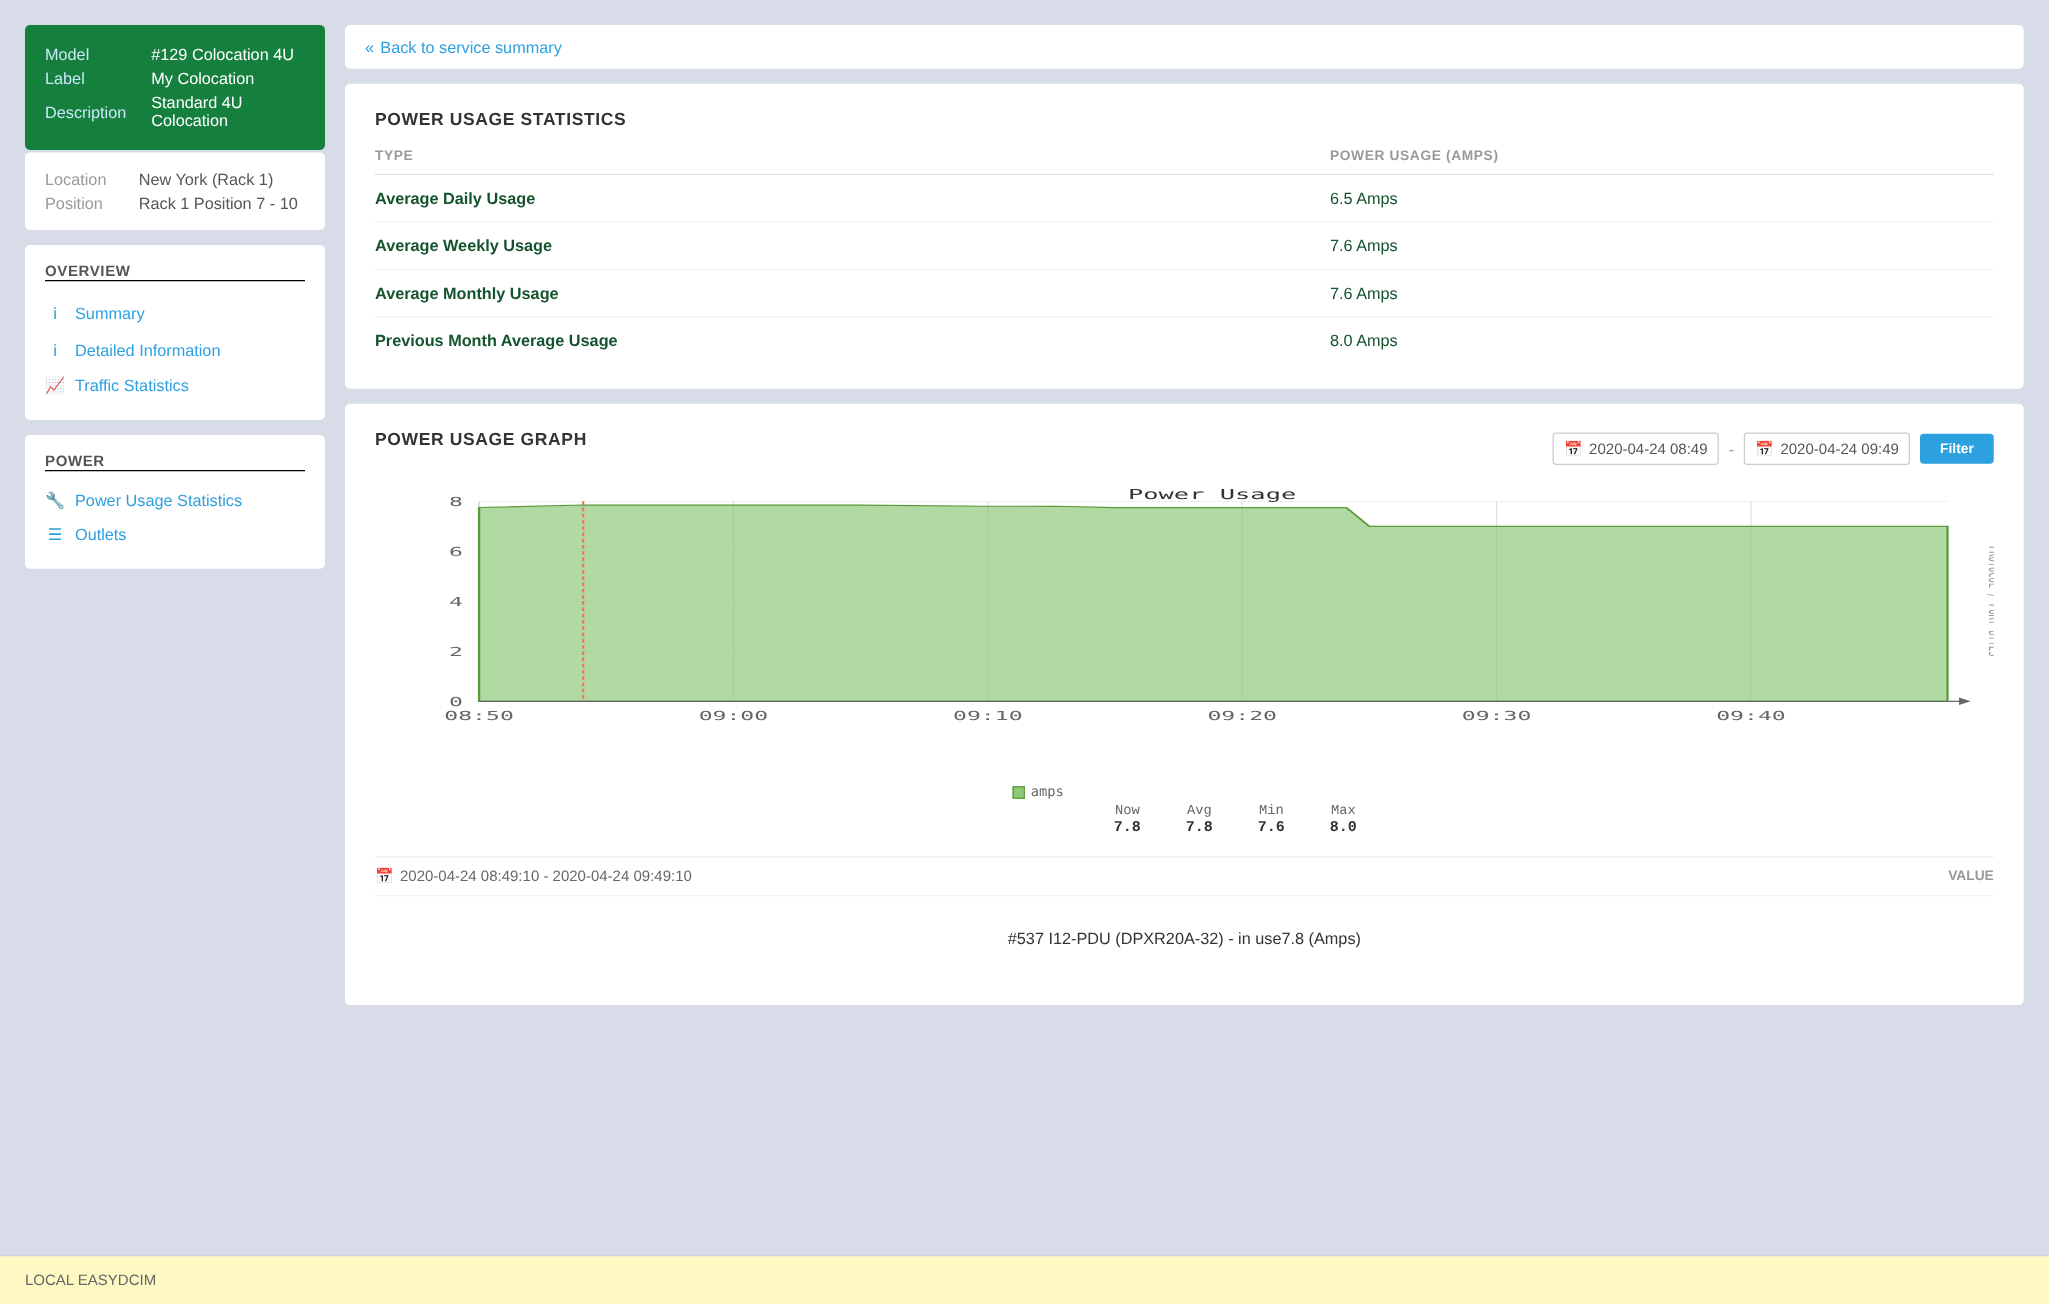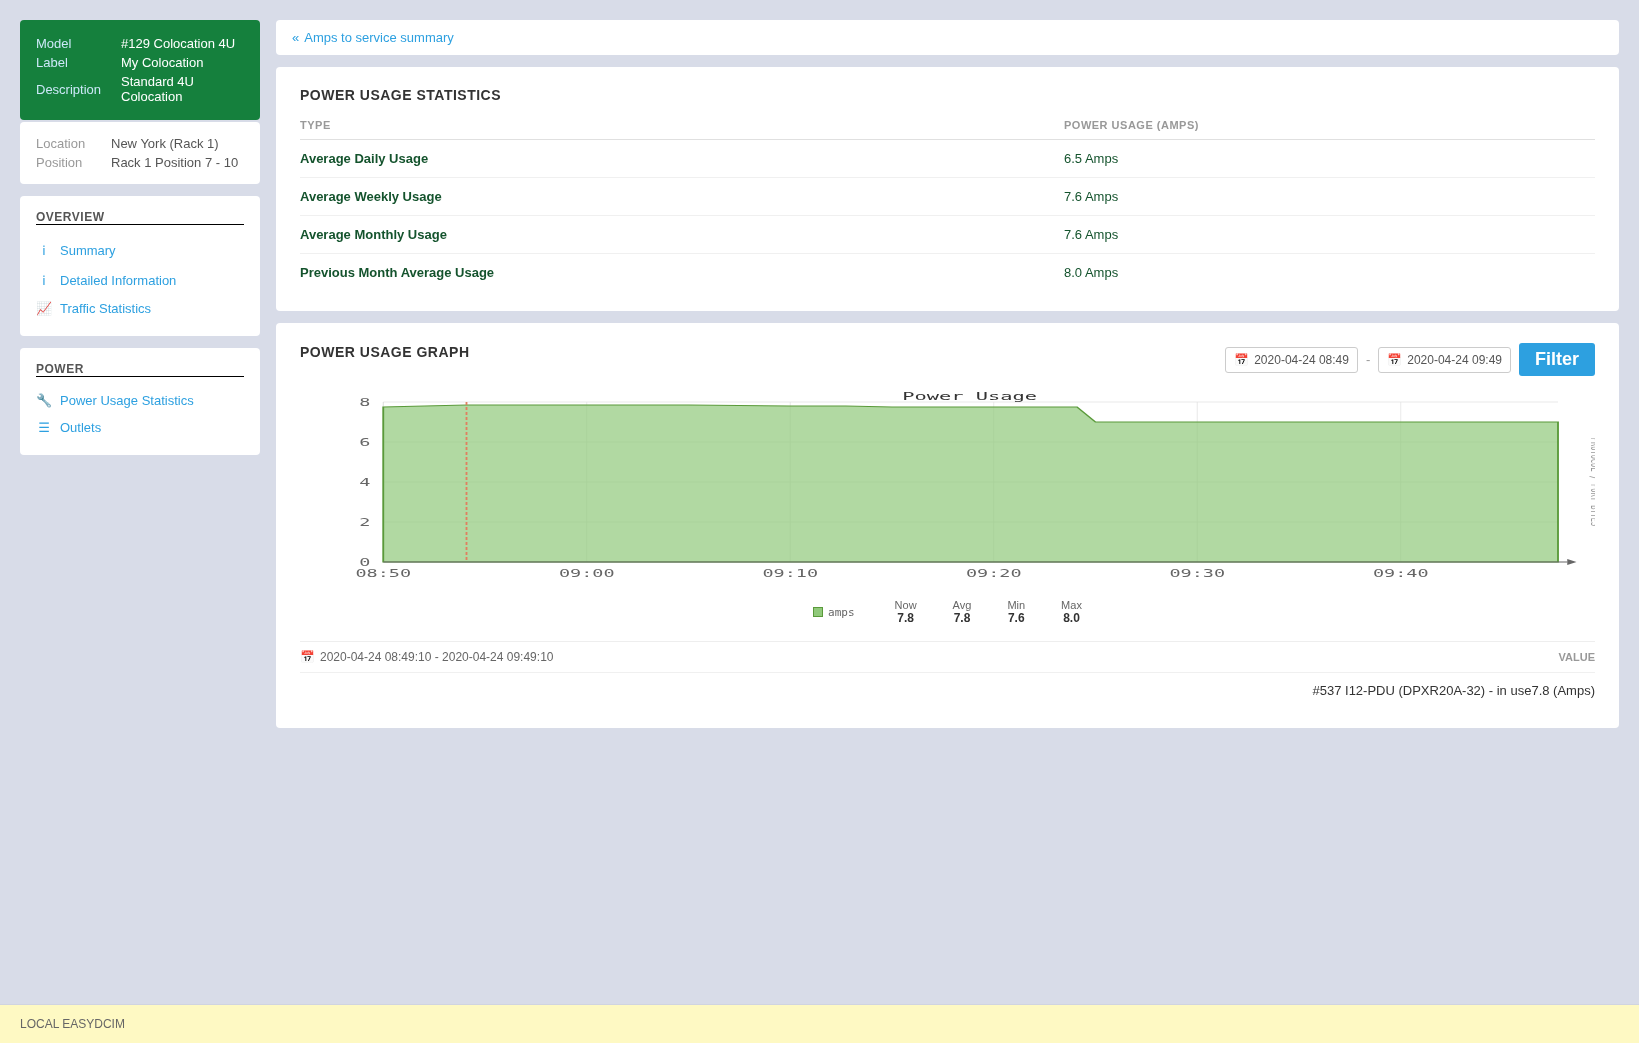--- a/index.html
+++ b/index.html
@@ -151,21 +151,21 @@
       background: white;
     }
     .date-input .cal-icon { color: #888; font-size: 12px; }
     .dash { color: #999; }
     .filter-btn {
       background: #2da0e0;
       color: white;
       border: none;
       border-radius: 3px;
       padding: 6px 16px;
-      font-size: 18px;
+      font-size: 11px;
       cursor: pointer;
       font-weight: 600;
     }
     
     .chart-container {
       position: relative;
       margin: 0 0 16px 0;
     }
     .chart-svg {
       width: 100%;
@@ -175,39 +175,39 @@
       display: flex;
       justify-content: center;
       gap: 40px;
       font-size: 11px;
       color: #666;
       margin-top: 4px;
       font-family: monospace;
     }
     .legend-item { display: flex; align-items: center; gap: 5px; }
     .legend-color { width: 10px; height: 10px; background: #90c97a; border: 1px solid #5a9a3a; }
-    .legend-stats { display: flex; gap: 36px; font-family: Liberation Sans, sans-serif; }
+    .legend-stats { display: flex; gap: 36px; font-family: Liberation Mono, monospace; margin-top: 45px; }
     .legend-stat { text-align: center; }
     .legend-stat-label { font-size: 11px; color: #666; }
     .legend-stat-value { font-size: 12px; color: #333; font-weight: 600; }
     
     .data-range-bar {
       display: flex;
       align-items: center;
       justify-content: space-between;
       padding: 8px 0;
       border-top: 1px solid #eee;
       font-size: 12px;
       color: #666;
     }
     .data-row {
       display: flex;
       align-items: center;
-      justify-content: flex-end;
-      padding: 10px 0;
+      justify-content: center;
+      padding: 26px 0;
       border-top: 1px solid #f0f0f0;
       font-size: 13px;
     }
     .data-row-label { color: #333; }
     .data-row-value { color: #333; }
     
     .footer {
       background: #fef9c3;
       border-top: 1px solid #d0d4e0;
       padding: 12px 20px;
@@ -286,21 +286,21 @@
         <span>Outlets</span>
       </a>
     </div>
   </div>
 
   <div class="main">
 
     <div class="back-bar">
       <span class="back-link">
         <span>«</span>
-        <span>Amps to service summary</span>
+        <span>Back to service summary</span>
       </span>
     </div>
 
     <div class="content-card">
       <div class="card-title">POWER USAGE STATISTICS</div>
       <table class="stats-table">
         <thead>
           <tr>
             <th>TYPE</th>
             <th>POWER USAGE (AMPS)</th>

